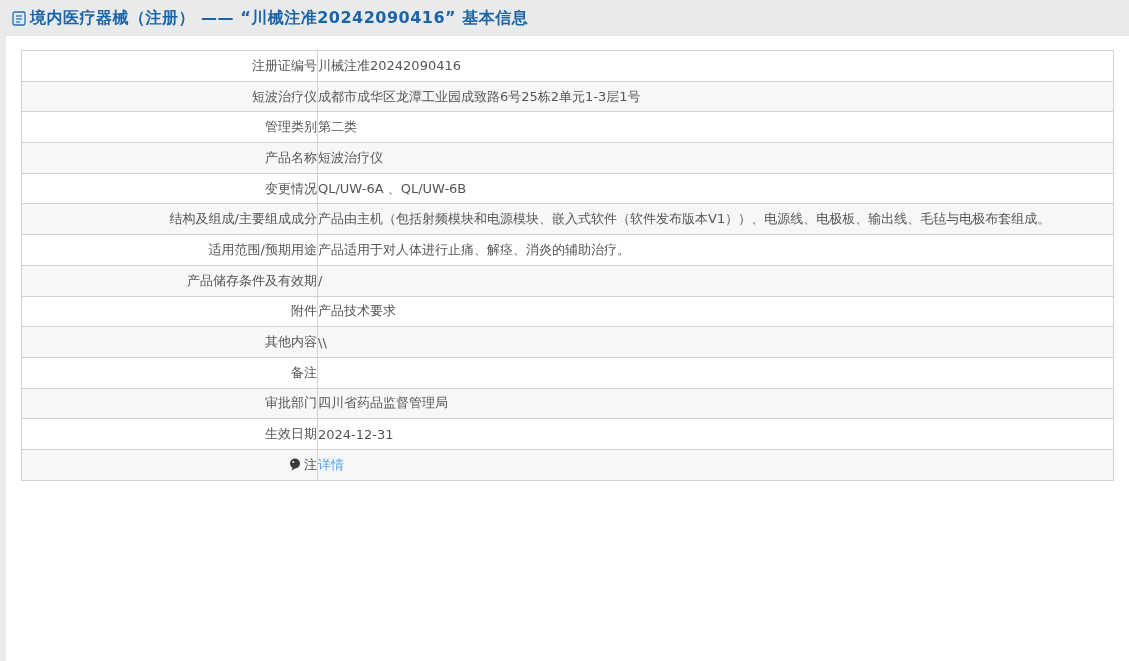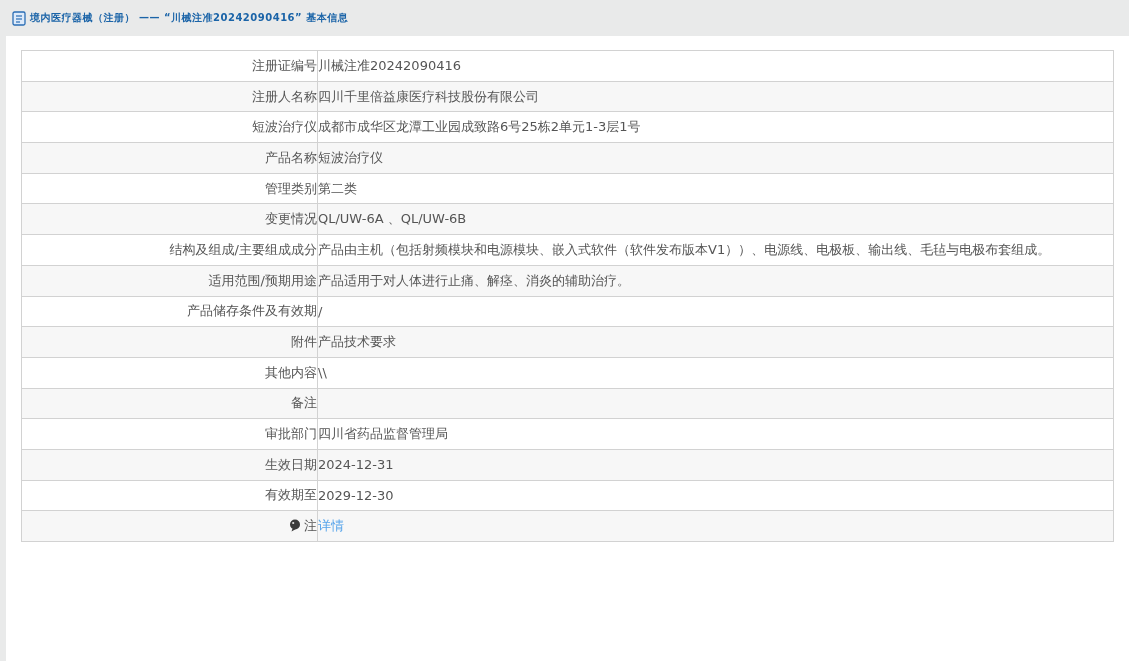--- a/index.html
+++ b/index.html
@@ -19,21 +19,21 @@
   
   .top-band{
     position:absolute;left:0;top:0;width:1129px;height:36px;
     background:var(--band-gray);
     display:flex;align-items:center;
     box-sizing:border-box;padding-left:12px;
   }
   .doc-icon{display:inline-flex;margin-right:4px;}
   .page-title{
     color:var(--title-blue);
-    font-size:10px;font-weight:bold;
+    font-size:16px;font-weight:bold;
     letter-spacing:0.5px;
     white-space:nowrap;
   }
   
   .left-strip{
     position:absolute;left:0;top:36px;width:6px;height:625px;
     background:var(--band-gray);
   }
   
   table.info{
@@ -92,59 +92,51 @@
   <tbody>
   <tr>
     <td class="label-cell">
       <span class="label-text">注册证编号</span>
     </td>
     <td class="value-cell">
       <span class="value-text">川械注准20242090416</span>
     </td>
   </tr>
 
-  <tr>
-    <td class="label-cell">
-      <span class="label-text">注册人名称</span>
-    </td>
-    <td class="value-cell">
-      <span class="value-text">四川千里倍益康医疗科技股份有限公司</span>
-    </td>
-  </tr>
 
 
   <tr>
     <td class="label-cell">
       <span class="label-text">短波治疗仪</span>
     </td>
     <td class="value-cell">
       <span class="value-text">成都市成华区龙潭工业园成致路6号25栋2单元1-3层1号</span>
     </td>
   </tr>
 
   <tr>
     <td class="label-cell">
+      <span class="label-text">管理类别</span>
+    </td>
+    <td class="value-cell">
+      <span class="value-text">第二类</span>
+    </td>
+  </tr>
+
+  <tr>
+    <td class="label-cell">
       <span class="label-text">产品名称</span>
     </td>
     <td class="value-cell">
       <span class="value-text">短波治疗仪</span>
     </td>
   </tr>
 
   <tr>
     <td class="label-cell">
-      <span class="label-text">管理类别</span>
-    </td>
-    <td class="value-cell">
-      <span class="value-text">第二类</span>
-    </td>
-  </tr>
-
-  <tr>
-    <td class="label-cell">
       <span class="label-text">变更情况</span>
     </td>
     <td class="value-cell">
       <span class="value-text">QL/UW-6A 、QL/UW-6B</span>
     </td>
   </tr>
 
   <tr>
     <td class="label-cell">
       <span class="label-text">结构及组成/主要组成成分</span>
@@ -211,28 +203,20 @@
 
   <tr>
     <td class="label-cell">
       <span class="label-text">生效日期</span>
     </td>
     <td class="value-cell">
       <span class="value-text">2024-12-31</span>
     </td>
   </tr>
 
-  <tr>
-    <td class="label-cell">
-      <span class="label-text">有效期至</span>
-    </td>
-    <td class="value-cell">
-      <span class="value-text">2029-12-30</span>
-    </td>
-  </tr>
 
 
   <tr>
     <td class="label-cell">
       <span class="note-icon">
         <svg width="12" height="13" viewBox="0 0 12 13" aria-hidden="true">
           <circle cx="6" cy="5.5" r="5" fill="#3a3a3a"></circle>
           <path d="M3.5 9.5 L2.5 12.5 L6.5 10.2 Z" fill="#3a3a3a"></path>
           <circle cx="4.2" cy="4" r="1.1" fill="#ffffff" opacity="0.85"></circle>
         </svg>

